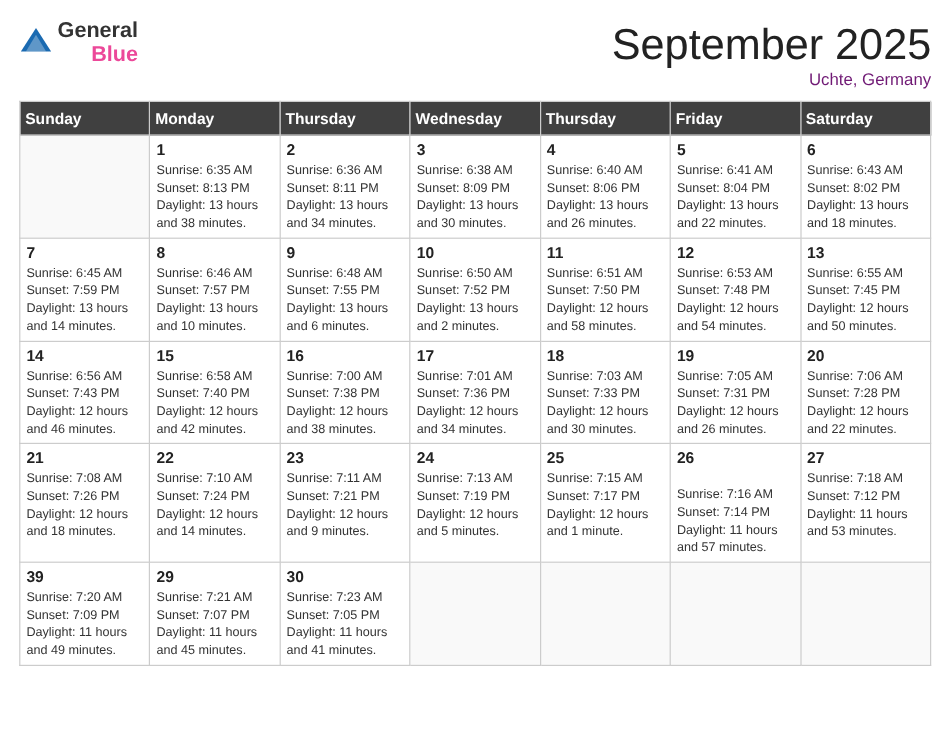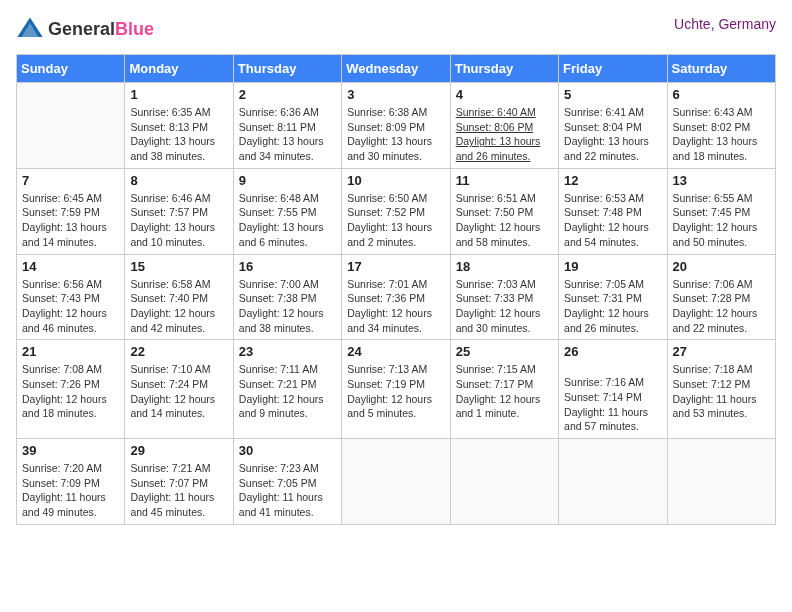--- a/index.html
+++ b/index.html
@@ -15,21 +15,21 @@
       justify-content: space-between;
       align-items: flex-start;
       margin-bottom: 10px;
     }
     .logo {
       display: flex;
       align-items: center;
     }
     .logo-text {
       display: flex;
-      flex-direction: row;
+      flex-direction: column;
       line-height: 1.1;
       text-align: right;
     }
     .logo-general {
       font-size: 18px;
       font-weight: bold;
       color: #333;
     }
     .logo-blue {
       font-size: 18px;
@@ -52,21 +52,21 @@
     .location {
       font-size: 14px;
       color: #701a75;
     }
     .calendar {
       width: 100%;
       border-collapse: collapse;
       font-size: 11px;
     }
     .calendar th {
-      background-color: #3b82f6;
+      background-color: #404040;
       color: #fff;
       padding: 6px 4px;
       text-align: left;
       font-size: 13px;
       font-weight: bold;
       border: 1px solid #ccc;
     }
     .calendar td {
       border: 1px solid #ccc;
       vertical-align: top;
@@ -99,20 +99,21 @@
     <svg class="logo-icon" viewBox="0 0 40 40" xmlns="http://www.w3.org/2000/svg">
       <polygon points="20,2 38,30 2,30" fill="#1a6ab1"></polygon>
       <polygon points="20,10 32,30 8,30" fill="#fff" opacity="0.3"></polygon>
     </svg>
     <div class="logo-text">
       <span class="logo-general">General</span>
       <span class="logo-blue">Blue</span>
     </div>
   </div>
   <div class="title-block">
+    <div class="month-title">September 2025</div>
     <div class="location">Uchte, Germany</div>
   </div>
 </div>
 
 <table class="calendar">
   <thead>
     <tr>
     <th>Sunday</th>
         <th>Monday</th>
         <th>Thursday</th>
@@ -141,21 +142,21 @@
         </td>
         <td>
           <span class="day-number">3</span>
           <div class="day-info" style="white-space: pre-line;">Sunrise: 6:38 AM
 Sunset: 8:09 PM
 Daylight: 13 hours
 and 30 minutes.</div>
         </td>
         <td>
           <span class="day-number">4</span>
-          <div class="day-info" style="white-space: pre-line; text-decoration: underline;">Sunrise: 6:40 AM
+          <div class="day-info" style="white-space: pre-line;">Sunrise: 6:40 AM
 Sunset: 8:06 PM
 Daylight: 13 hours
 and 26 minutes.</div>
         </td>
         <td>
           <span class="day-number">5</span>
           <div class="day-info" style="white-space: pre-line;">Sunrise: 6:41 AM
 Sunset: 8:04 PM
 Daylight: 13 hours
 and 22 minutes.</div>

